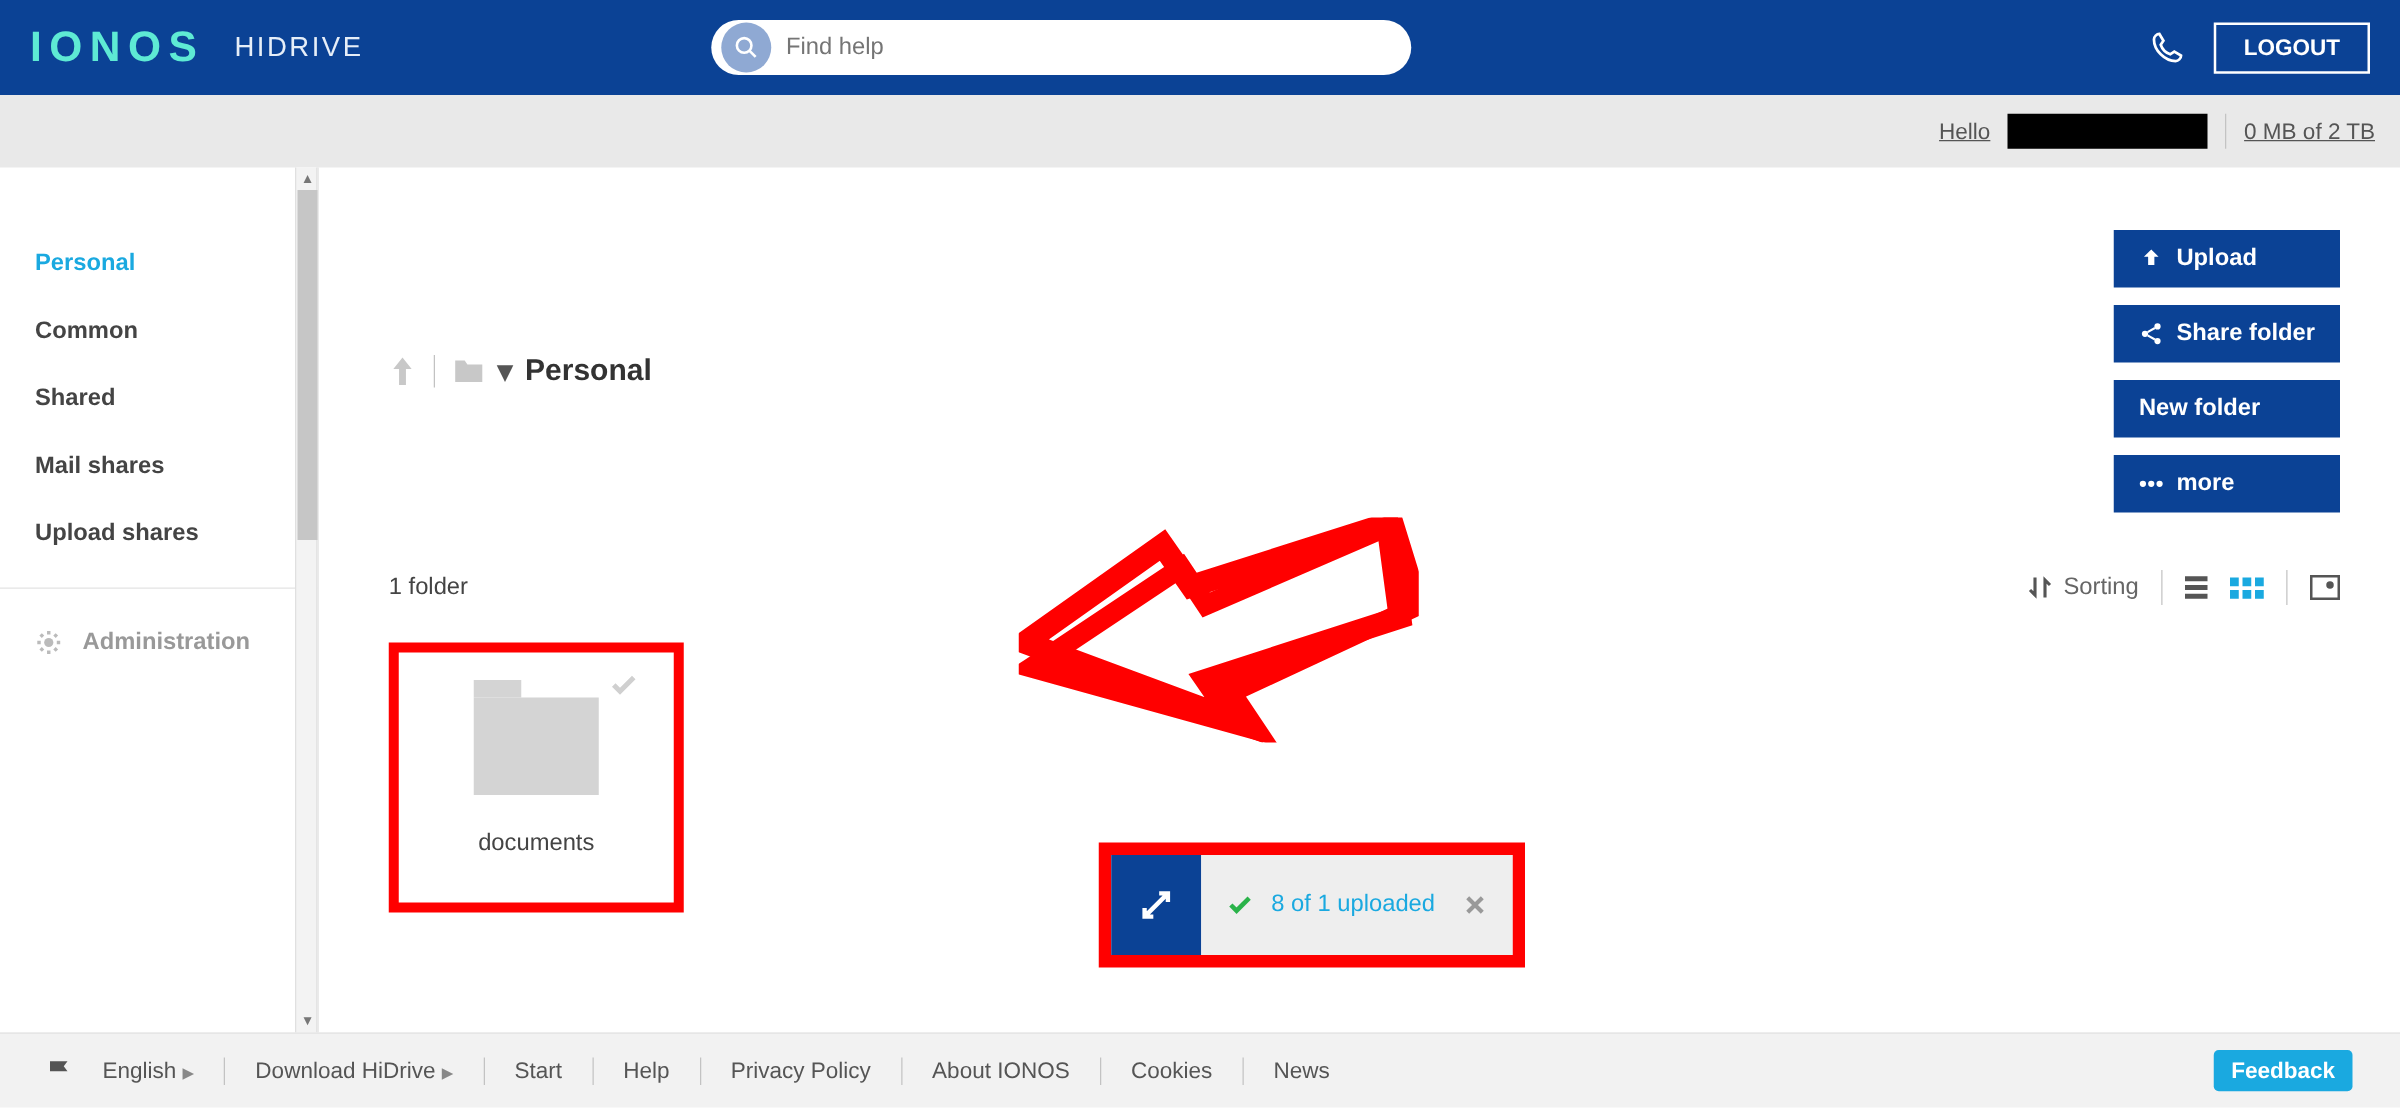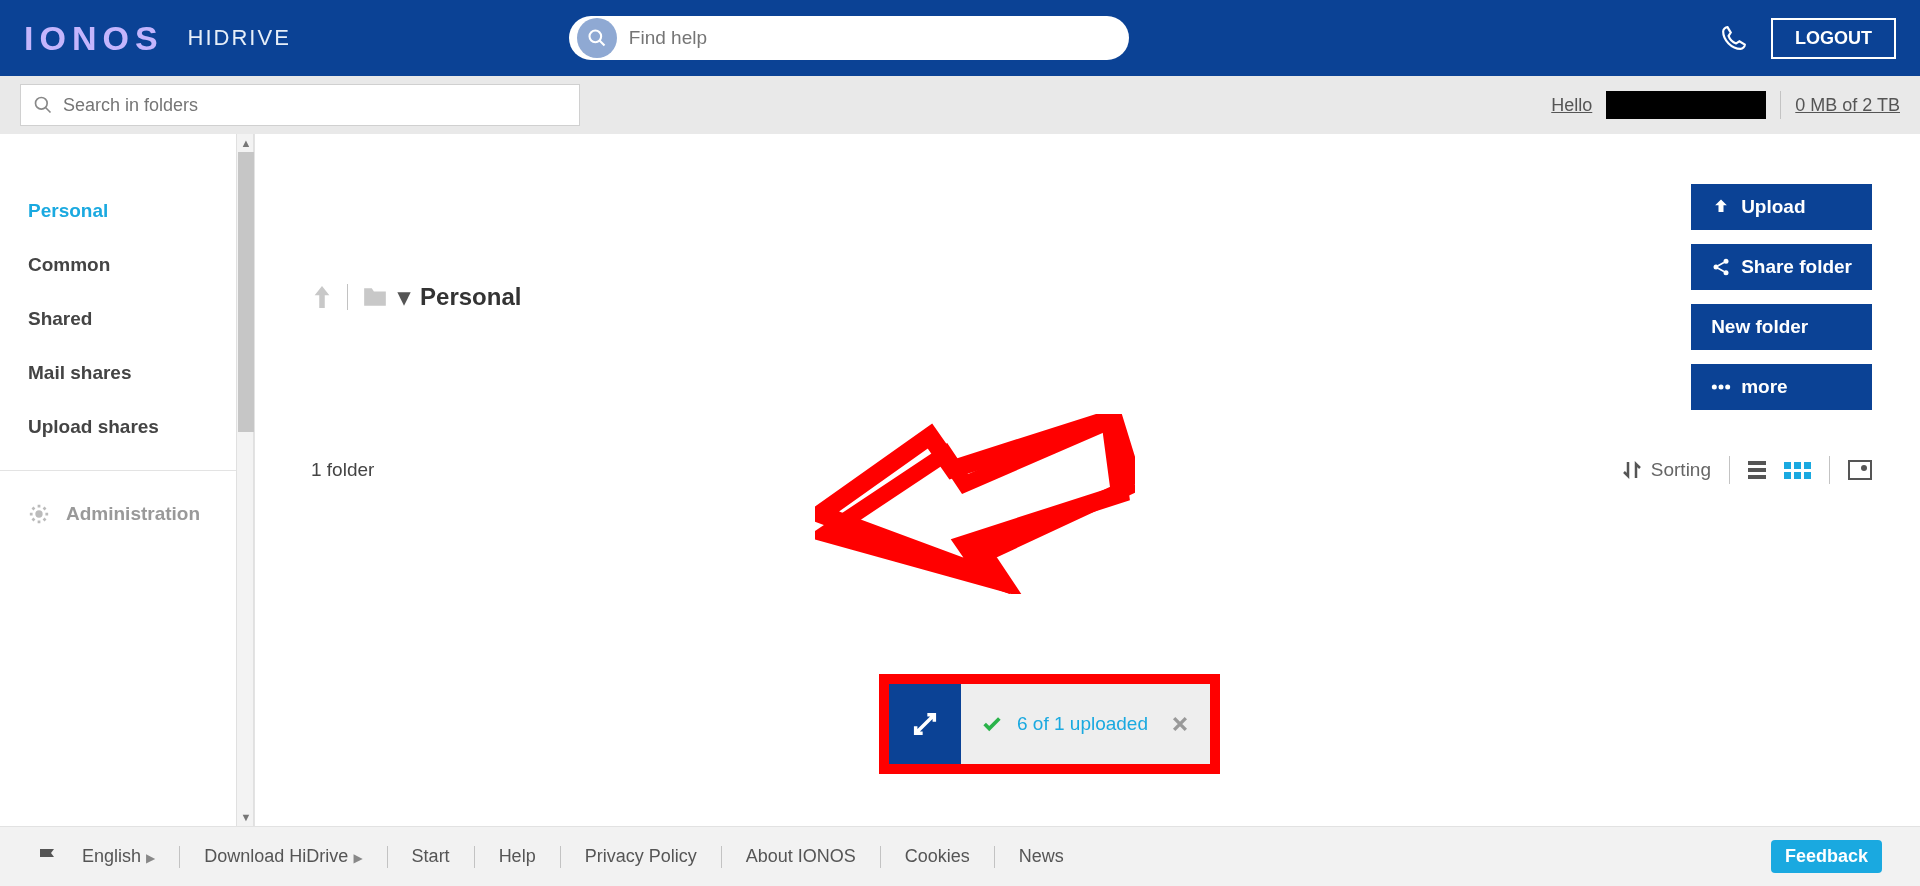--- a/index.html
+++ b/index.html
@@ -1,20 +1,20 @@
 <!DOCTYPE html>
 <html><head>
 <meta charset="utf-8">
 <style>
   * { box-sizing: border-box; margin: 0; padding: 0; font-family: -apple-system, BlinkMacSystemFont, "Segoe UI", Arial, sans-serif; }
   body { width: 1920px; height: 886px; overflow: hidden; background: #fff; }
 
   
   .topbar { background: #0b4295; height: 76px; display: flex; align-items: center; padding: 0 24px; gap: 24px; }
-  .logo { color: #c4b5fd; font-weight: 900; font-size: 34px; letter-spacing: 6px; }
+  .logo { color: #5eead4; font-weight: 900; font-size: 34px; letter-spacing: 6px; }
   .brand-sub { color: #e6eef8; font-size: 22px; letter-spacing: 2px; font-weight: 500; }
   .topbar-spacer { flex: 0 0 230px; }
   .help-search { flex: 0 0 560px; height: 44px; background: #fff; border-radius: 22px; display: flex; align-items: center; padding: 0 8px; }
   .help-search .sbtn { width: 40px; height: 40px; border-radius: 20px; background: #8fa9d3; display: flex; align-items: center; justify-content: center; }
   .help-search input { border: none; outline: none; flex: 1; font-size: 19px; color: #555; padding-left: 12px; background: transparent; }
   .topbar-right { margin-left: auto; display: flex; align-items: center; gap: 24px; }
   .phone-icon { width: 26px; height: 26px; color: #fff; }
   .logout { border: 2px solid #fff; color: #fff; background: transparent; padding: 8px 22px; font-size: 18px; font-weight: 600; cursor: pointer; }
 
   
@@ -107,27 +107,20 @@
   </div>
   <div class="topbar-right">
     <svg class="phone-icon" viewBox="0 0 24 24">
         <path d="M6 2c-2 0-4 2-4 4 0 8 8 16 16 16 2 0 4-2 4-4l-5-3-3 2c-3-1-6-4-7-7l2-3L6 2z" fill="none" stroke="#fff" stroke-width="2"></path>
       </svg>
     <button class="logout">LOGOUT</button>
   </div>
 </div>
 
 <div class="subbar">
-  <div class="folder-search">
-    <svg width="20" height="20" viewBox="0 0 24 24">
-        <circle cx="10" cy="10" r="7" stroke="#888" stroke-width="2" fill="none"></circle>
-        <line x1="15" y1="15" x2="21" y2="21" stroke="#888" stroke-width="2"></line>
-      </svg>
-    <input placeholder="Search in folders" style="">
-  </div>
   <div class="subbar-right">
     <span>Hello</span>
     <span class="redact"></span>
     <span class="vdiv"></span>
     <span>0 MB of 2 TB</span>
   </div>
 </div>
 
 <div class="main">
 
@@ -227,40 +220,51 @@
             <span></span>
             <span></span>
             <span></span>
             <span></span>
           </div>
         <span class="vdiv"></span>
         <div class="imageview"></div>
       </div>
     </div>
 
+    <div class="folder-tile-wrap">
+      <svg class="tile-check" width="24" height="24" viewBox="0 0 24 24">
+          <path d="M4 12l5 5L20 6" stroke="#d0d0d0" stroke-width="4" fill="none"></path>
+        </svg>
+      <div class="folder-tile">
+        <div class="folder-shape">
+            <div class="folder-tab"></div>
+          </div>
+        <div class="folder-label">documents</div>
+      </div>
+    </div>
 
     <svg class="red-arrow" width="320" height="180" viewBox="0 0 320 180">
       <path d="M10 110 L130 30 L150 60 L300 -5 L320 60 L170 130 L190 160 Z" fill="none" stroke="#f00" stroke-width="16" stroke-linejoin="miter" transform="translate(0,10)"></path>
       <path d="M15 110 L135 35 L120 15 L10 110 L120 195 L135 175 Z" fill="#f00" transform="translate(0,-10) scale(1,0.9)" opacity="0"></path>
       <polygon points="0,100 120,20 140,50 300,0 300,70 140,120 160,150" fill="none" stroke="#f00" stroke-width="0"></polygon>
 
       <path d="M5 100 L115 22 L138 55 L295 5 L305 80 L150 130 L172 162 Z" fill="none" stroke="#f00" stroke-width="18"></path>
     </svg>
 
     <div class="upload-status-wrap">
       <div class="upload-expand">
         <svg width="28" height="28" viewBox="0 0 24 24">
             <path d="M4 20L20 4M14 4h6v6M10 20H4v-6" stroke="#fff" stroke-width="3" fill="none"></path>
           </svg>
       </div>
       <div class="upload-mid">
         <svg class="chk" width="22" height="22" viewBox="0 0 24 24">
             <path d="M4 12l5 5L20 6" stroke="#2ab34a" stroke-width="4" fill="none"></path>
           </svg>
-        <span class="upload-text">6 of 1 uploaded</span>
+        <span class="upload-text">8 of 1 uploaded</span>
         <svg class="upload-close" width="20" height="20" viewBox="0 0 24 24">
             <path d="M5 5l14 14M19 5L5 19" stroke="#999" stroke-width="4"></path>
           </svg>
       </div>
     </div>
 
   </div>
 </div>
 
 <div class="footer">

